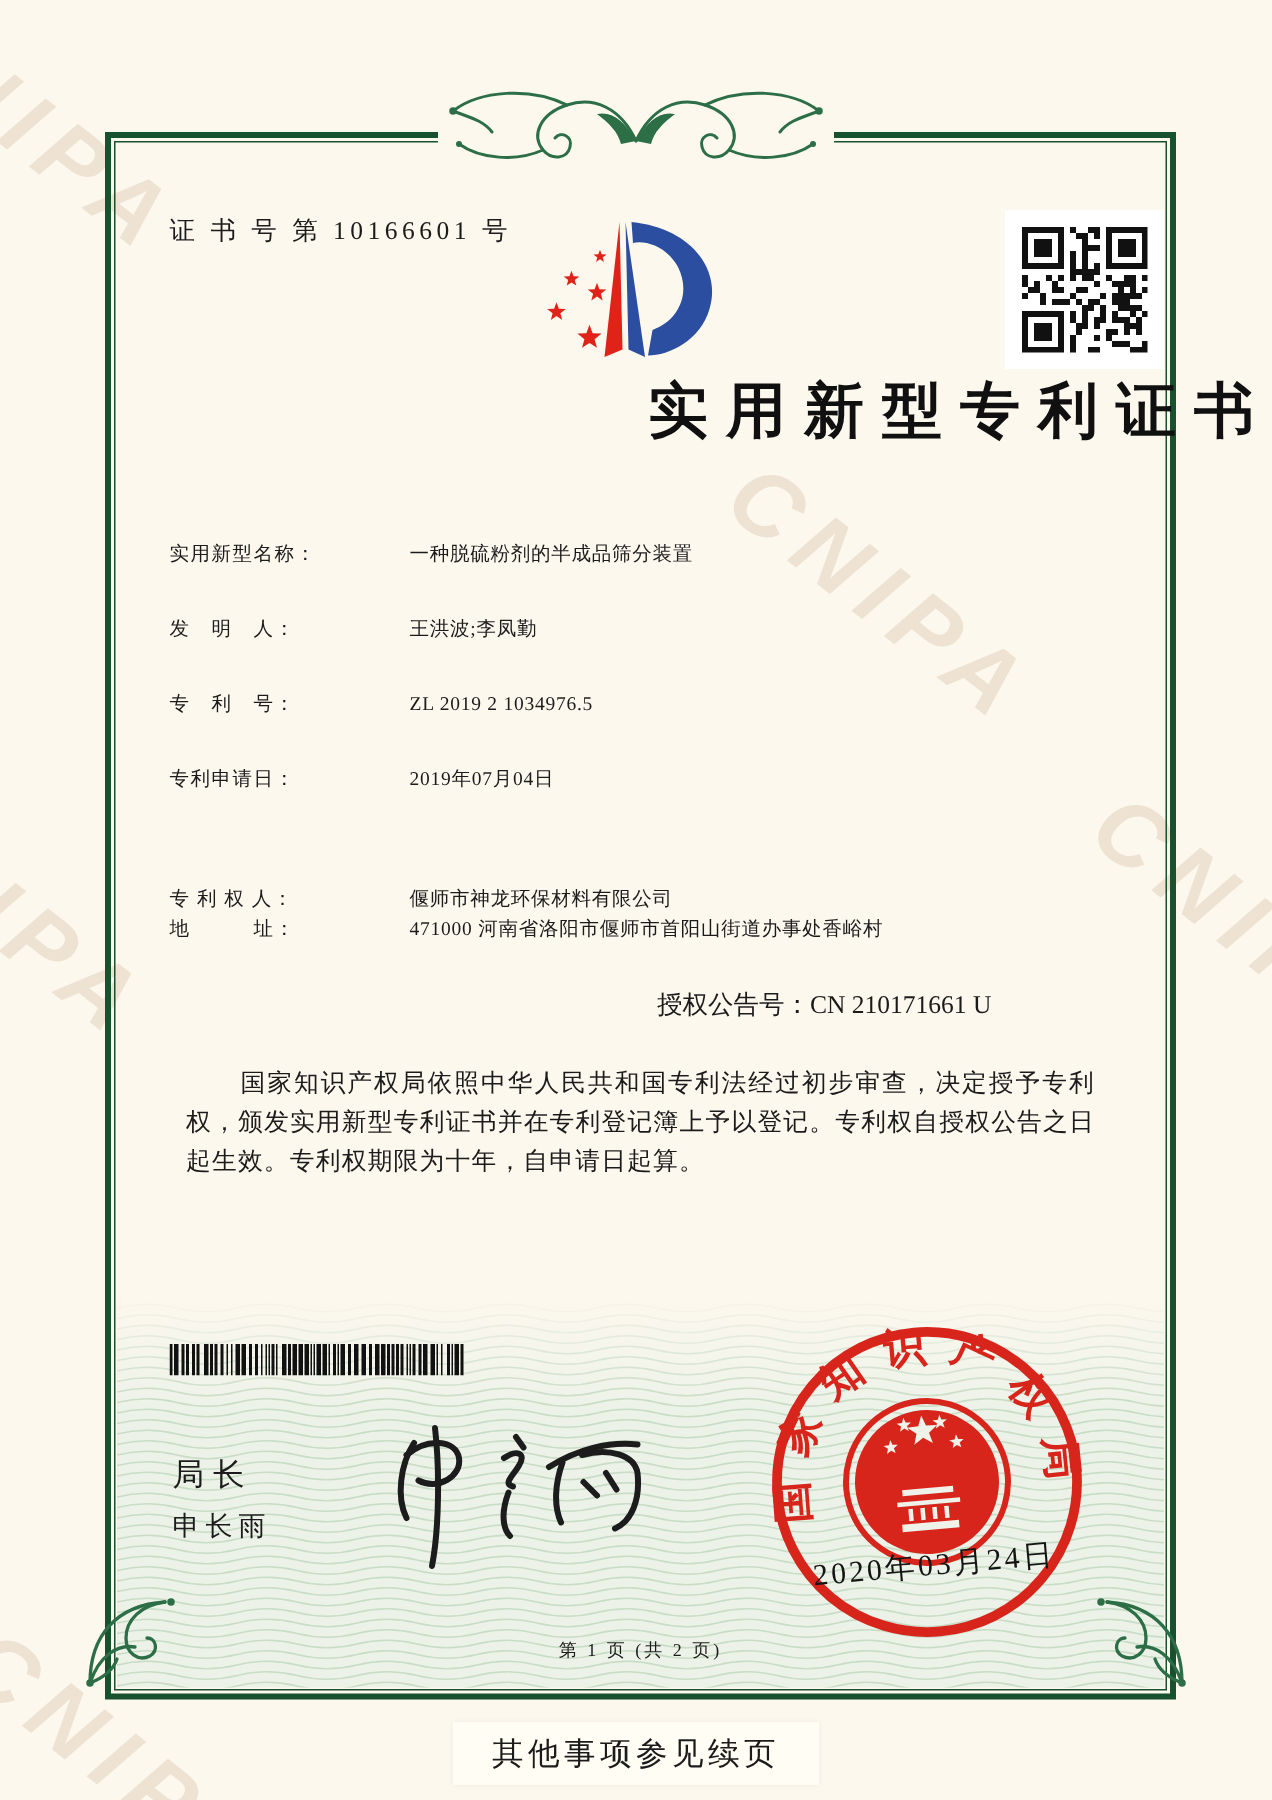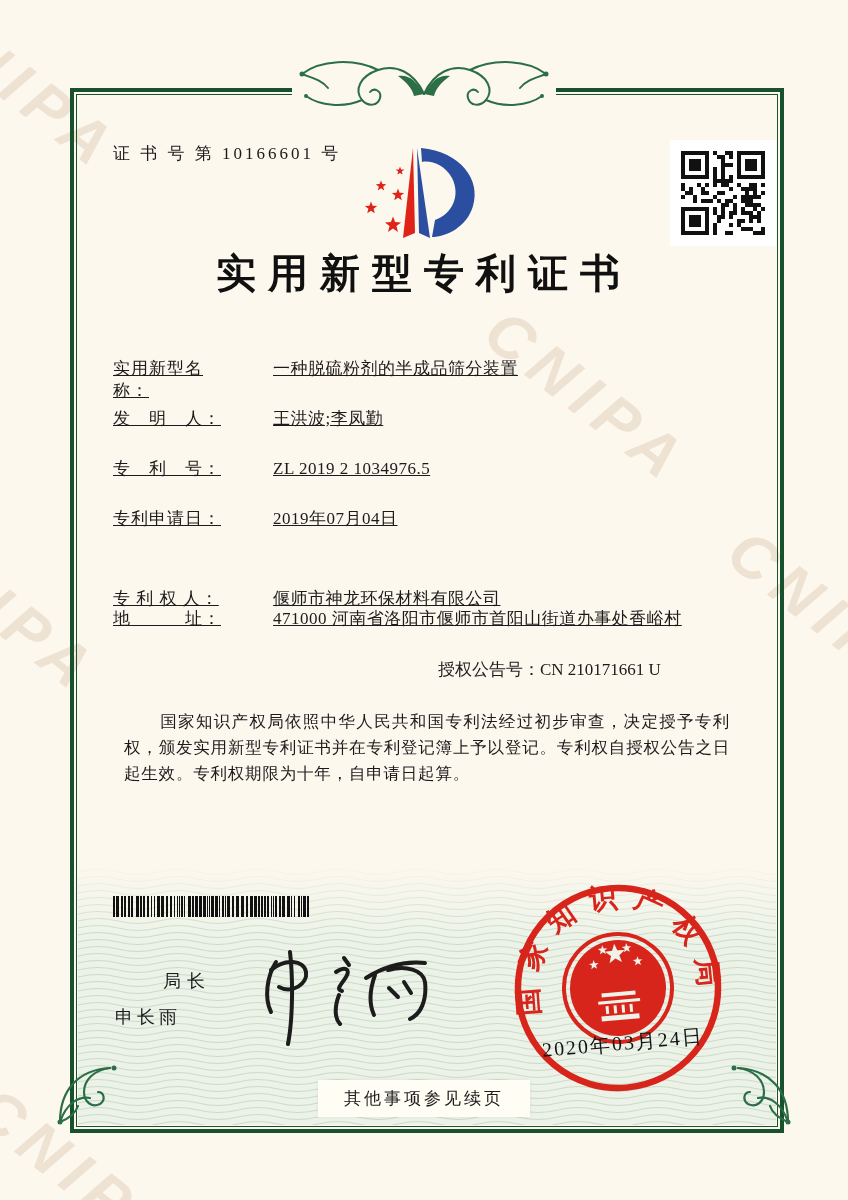--- a/index.html
+++ b/index.html
@@ -15,35 +15,35 @@
          border:4px solid #17512e;z-index:2;pointer-events:none;}
   .frame-inner{position:absolute;inset:2px;border:1.5px solid #17512e;}
   
   .band{position:absolute;left:78px;top:864px;width:698px;height:261px;z-index:1;
         background:linear-gradient(180deg, rgba(236,242,232,0) 0px, #ecf2e8 80px);}
   .band svg{position:absolute;inset:0;}
   .band path{stroke:#c9dcc6;fill:none;stroke-width:1;}
   
   .content{position:absolute;inset:0;z-index:3;padding-left:48px;}
   .cert-no{position:absolute;left:113px;top:142px;font-size:17px;letter-spacing:3px;}
-  .title{position:absolute;left:0;top:246px;width:848px;text-align:center;
+  .title{position:absolute;left:0;top:246px;width:848px;text-align:right;
          font-size:40px;font-weight:bold;letter-spacing:12px;color:#101010;}
-  .field-row{position:absolute;left:113px;width:640px;display:flex;font-size:17px;line-height:22px;text-decoration:underline;}
+  .field-row{position:absolute;left:113px;width:640px;display:flex;font-size:13px;line-height:22px;}
   .field-row .lbl{flex:0 0 122px;letter-spacing:1px;}
   .field-row .val{letter-spacing:0.5px;margin-left:38px;}
   .grant-pair{position:absolute;font-size:17px;}
   .paras{position:absolute;left:113px;top:698px;width:628px;font-size:16.5px;line-height:26px;
          text-align:justify;letter-spacing:0.8px;}
   .paras p{margin:11px;text-indent:2.2em;}
-  .director-label{position:absolute;left:115px;top:969px;font-size:18px;letter-spacing:6px;margin-left:48px;}
+  .director-label{position:absolute;left:115px;top:969px;font-size:21px;letter-spacing:6px;}
   .director-name{position:absolute;left:115px;top:1005px;font-size:18px;letter-spacing:4px;}
   .page-num{position:absolute;left:70px;top:1092px;width:714px;text-align:center;font-size:12px;letter-spacing:2px;}
-  .note-box{position:absolute;left:424px;top:1080px;transform:translateX(-50%);
+  .note-box{position:absolute;left:424px;top:1148px;transform:translateX(-50%);
             background:#fffdf4;box-shadow:0 0 4px rgba(0,0,0,0.06);padding:7px 26px;
-            font-size:17px;letter-spacing:3px;white-space:nowrap;text-align:right;}
+            font-size:21px;letter-spacing:3px;white-space:nowrap;text-align:right;}
   .qr-pad{position:absolute;left:670px;top:140px;width:106px;height:106px;background:#ffffff;}
   .abs{position:absolute;}
   .seal-svg{transform:rotate(-5deg);}
 </style>
 </head>
 <body>
 
 <div class="page">
 
   <svg width="0" height="0" style="position:absolute" aria-hidden="true">

